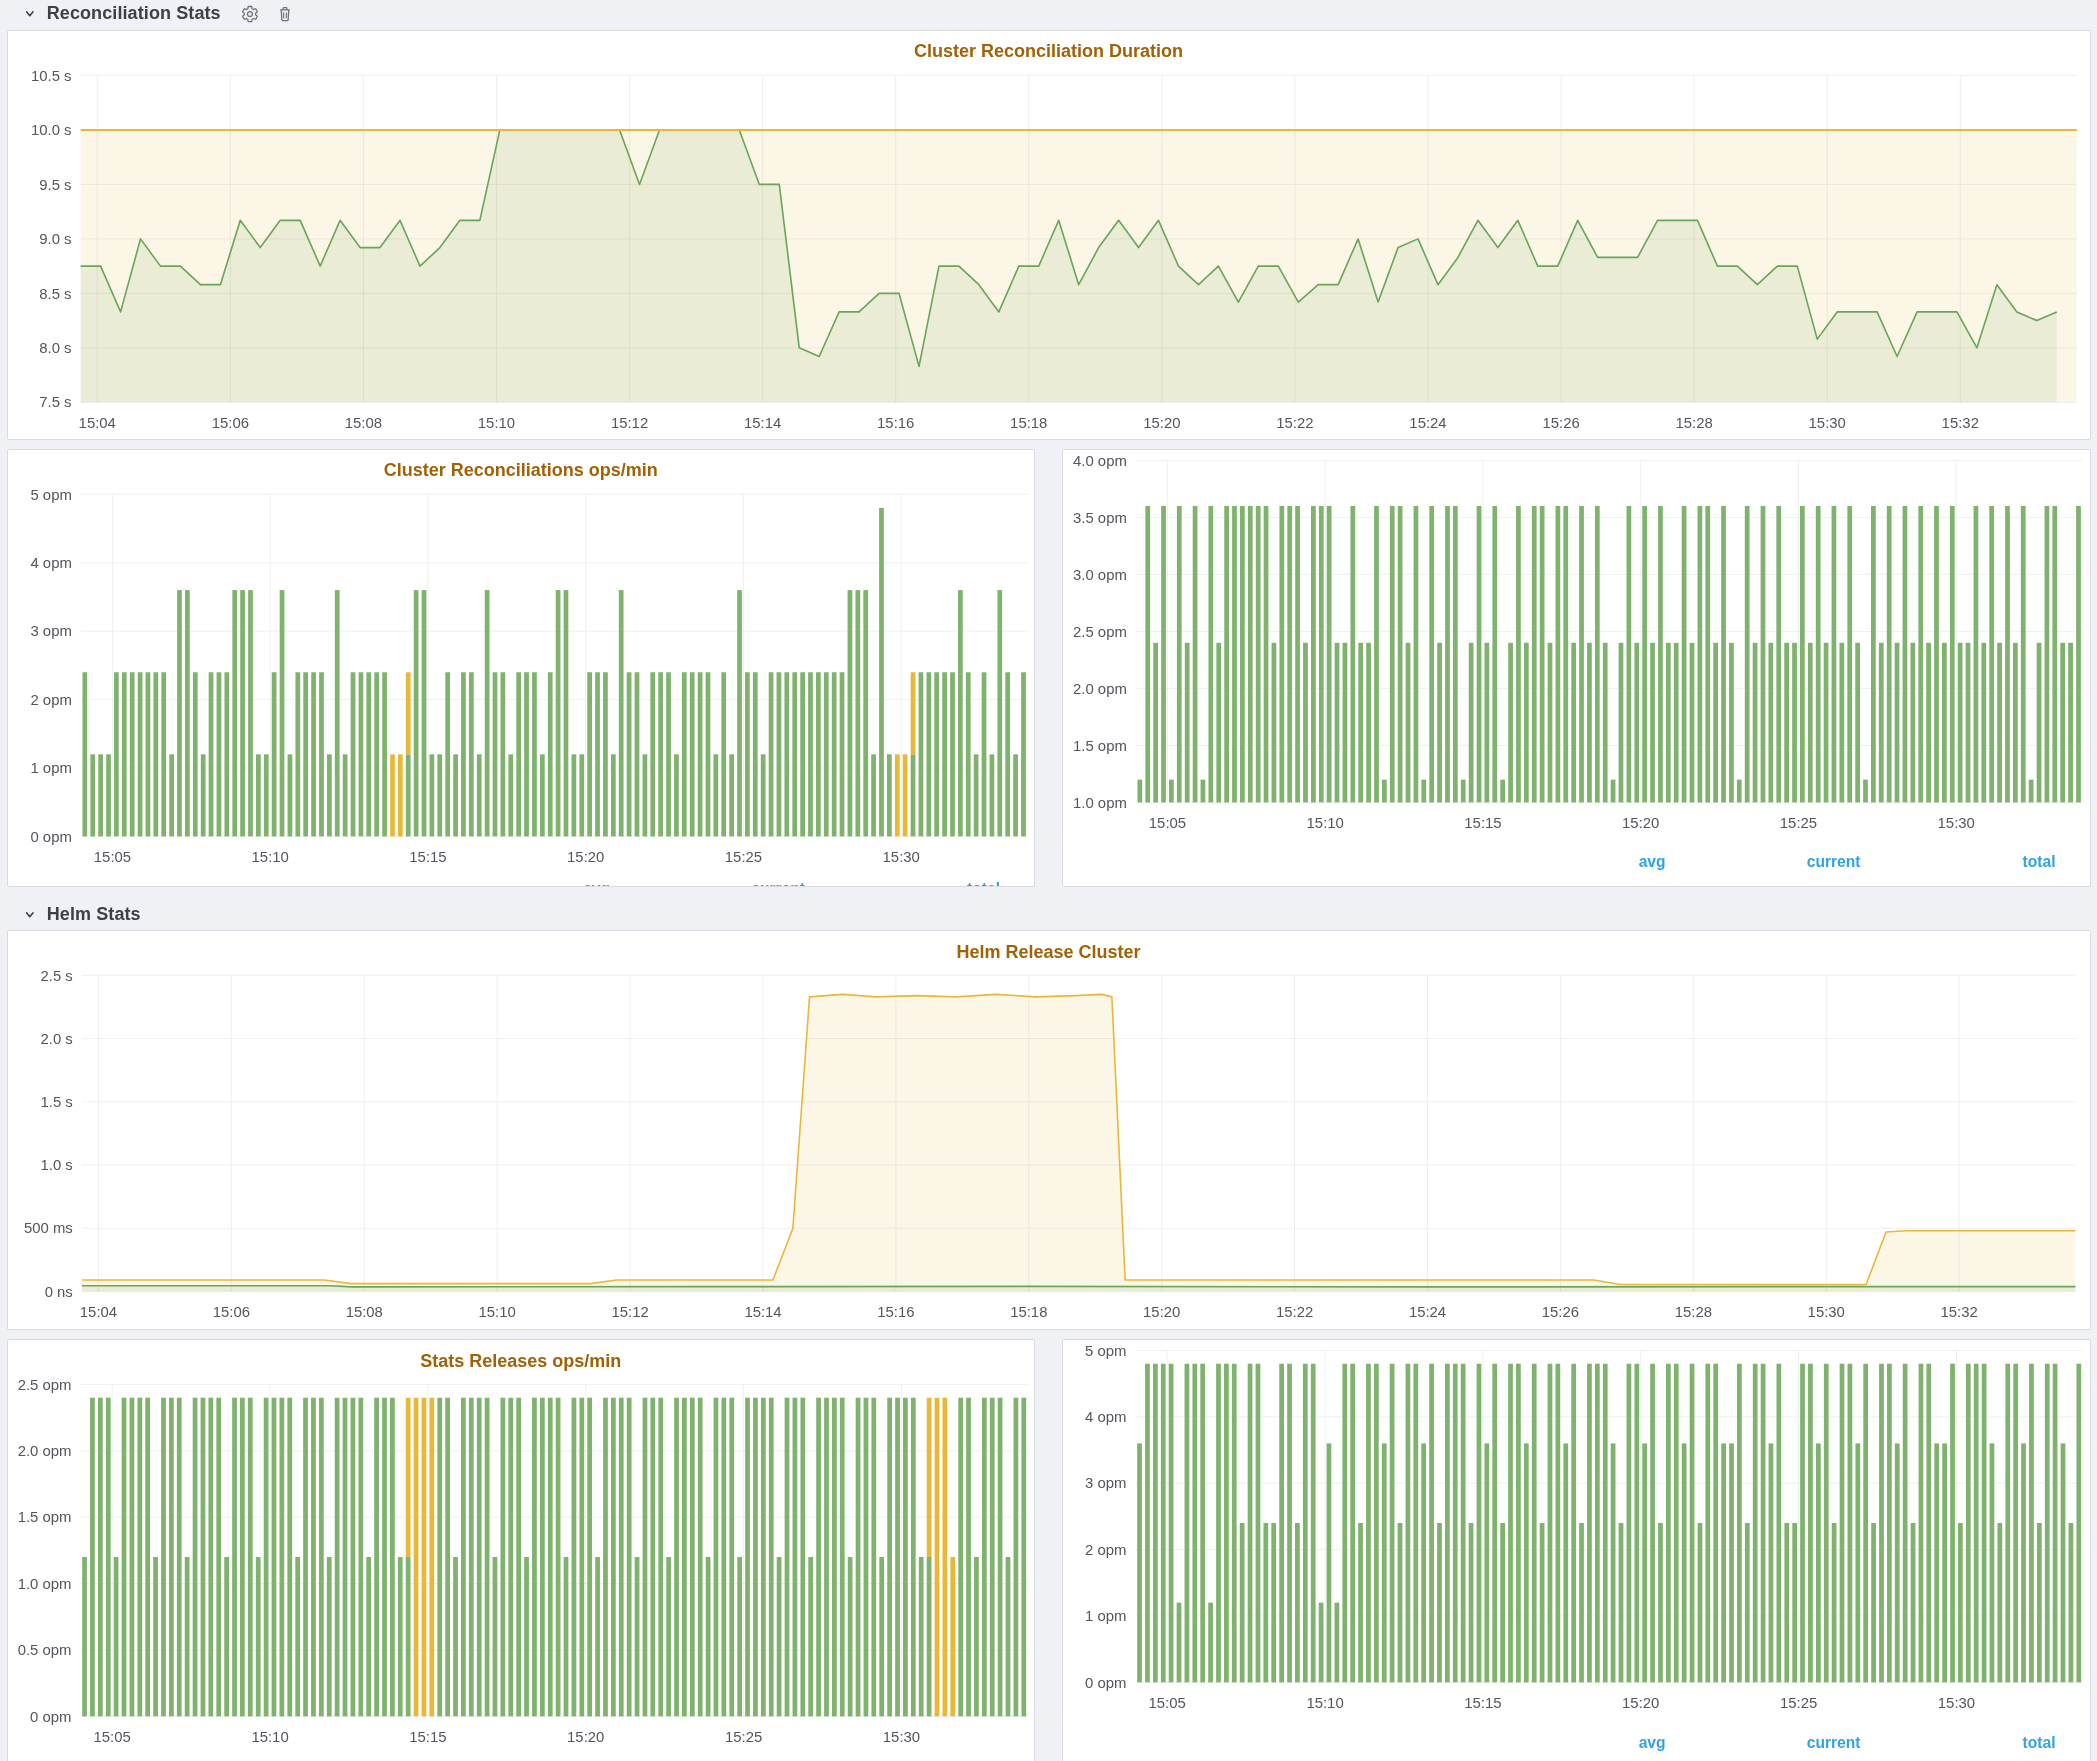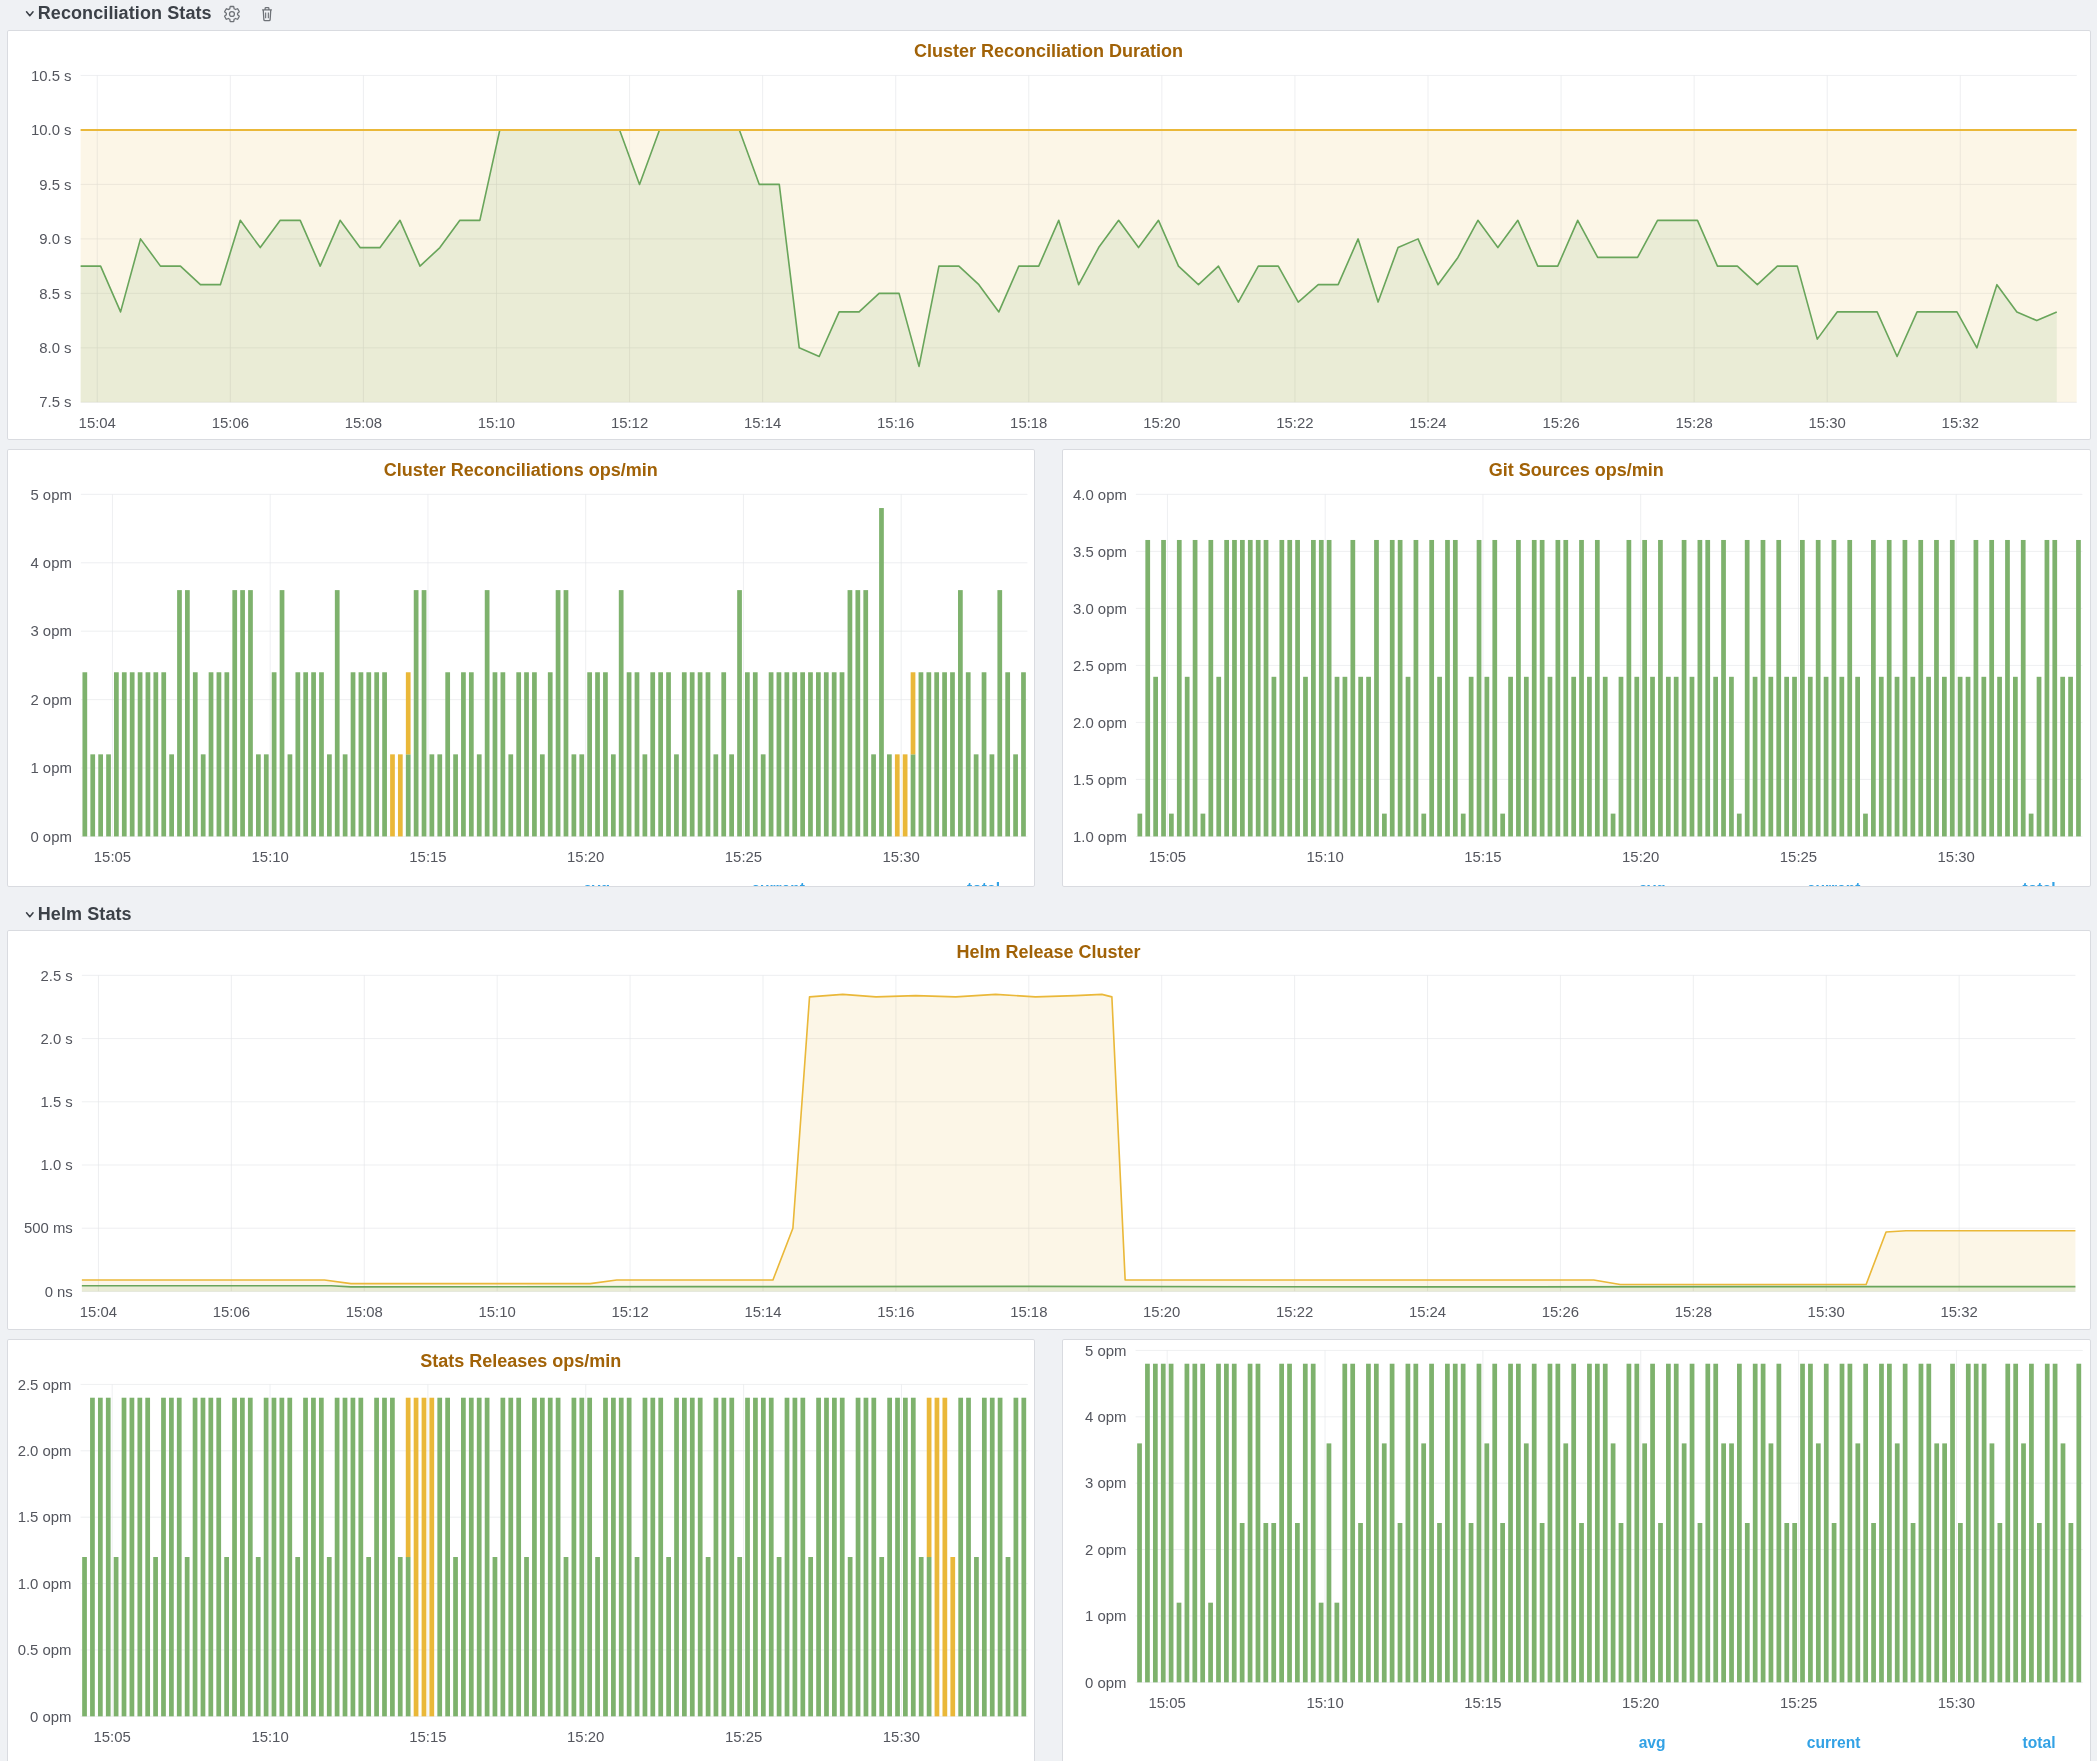--- a/index.html
+++ b/index.html
@@ -4,21 +4,21 @@
 <style>
   * { margin:0; padding:0; box-sizing:border-box; }
   html,body { background:#eff1f4; }
   body {
     width:2097px; height:1761px;
     font-family:"Liberation Sans","DejaVu Sans",sans-serif;
     color:#52545c; position:relative; overflow:hidden;
   }
   .wrap { padding:0 6.5px; }
   .section-head {
-    display:flex; align-items:center; gap:0;
+    display:flex; align-items:center; gap:9px;
     height:27px; padding-left:15.6px; cursor:pointer;
   }
   .section-head .chev { width:15.6px; height:15.6px; }
   .section-title { font-size:18px; font-weight:bold; color:#3c4148; letter-spacing:0.1px; }
   .section-icons { display:flex; align-items:center; gap:17px; margin-left:11.7px; }
   .section-icons svg { width:18px; height:18px; }
   .panel {
     background:#ffffff; border:0.6px solid #d9dbe0; border-radius:1.9px;
     display:flex; flex-direction:column; overflow:hidden;
   }
@@ -278,21 +278,20 @@
       <div class="legend">
           <div class="lg-row lg-head">
             <span class="lg-label"></span>
             <span class="lg-col lg-h">avg</span>
             <span class="lg-col lg-h">current</span>
             <span class="lg-col lg-h">total</span>
           </div>
         </div>
     </div>
     <div class="panel">
-      <div class="panel-title">Git Sources ops/min</div>
       <div class="chart">
           <svg width="1034" height="390" viewBox="0 0 1595 602">
             <line x1="160.7" y1="16" x2="160.7" y2="544" stroke="#E4E6E9" stroke-width="1"></line>
             <text x="160.7" y="584" text-anchor="middle">15:05</text>
             <line x1="404.2" y1="16" x2="404.2" y2="544" stroke="#E4E6E9" stroke-width="1"></line>
             <text x="404.2" y="584" text-anchor="middle">15:10</text>
             <line x1="647.6999999999999" y1="16" x2="647.6999999999999" y2="544" stroke="#E4E6E9" stroke-width="1"></line>
             <text x="647.6999999999999" y="584" text-anchor="middle">15:15</text>
             <line x1="891.2" y1="16" x2="891.2" y2="544" stroke="#E4E6E9" stroke-width="1"></line>
             <text x="891.2" y="584" text-anchor="middle">15:20</text>

